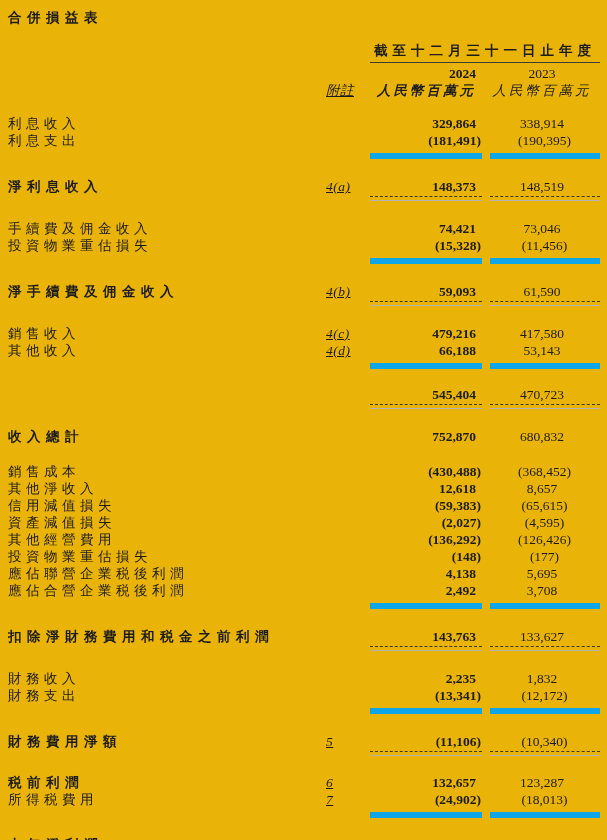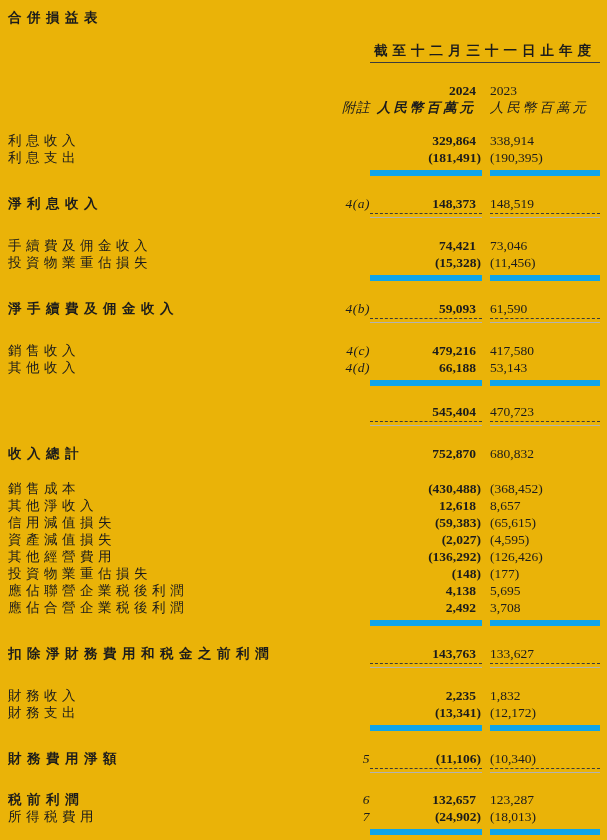--- a/index.html
+++ b/index.html
@@ -16,36 +16,36 @@
   }
   .doc-title{
     font-weight:bold;
     line-height:21px;
     letter-spacing:5.5px;
     white-space:nowrap;
   }
   
   .row{display:flex;align-items:baseline;line-height:17px;}
   .c-label{flex:1;letter-spacing:4.5px;white-space:nowrap;overflow:hidden;}
-  .c-note{width:44px;text-align:right;font-style:italic;letter-spacing:0.5px;}
+  .c-note{width:44px;text-align:left;font-style:italic;letter-spacing:0.5px;text-decoration:underline;}
   .c-v24{width:112px;text-align:right;font-weight:bold;}
-  .c-v23{width:110px;margin-left:8px;text-align:left;}
+  .c-v23{width:110px;margin-left:8px;text-align:center;}
   .c-val{padding-right:6px;box-sizing:border-box;}
   .c-val.neg{padding-right:1px;}
   .row.emph .c-label{font-weight:bold;letter-spacing:5.5px;}
   
   .head{margin-top:15px;}
   .head-span{
     width:230px;margin-left:7px;
     text-align:center;font-weight:bold;letter-spacing:5px;
     line-height:16px;padding-bottom:3px;
     border-bottom:1px solid #3c3c3c;
     white-space:nowrap;
   }
-  .hy{margin-top:20px;}
+  .hy{margin-top:3px;}
   .hy .c-v24,.hy .c-v23{line-height:15px;}
   .hu{margin-top:1px;}
   .hu .c-note{font-style:italic;}
   .hu .c-v24{font-style:italic;font-weight:bold;letter-spacing:3px;}
   .hu .c-v23{font-style:italic;letter-spacing:3px;}
   
   .rows{margin-top:16px;}
   .row.r-solid .c-val{border-bottom:6px solid #0ea5e9;padding-bottom:4px;}
   .row.r-dashed .c-val{position:relative;padding-bottom:6px;}
   .row.r-dashed .c-val::after{

